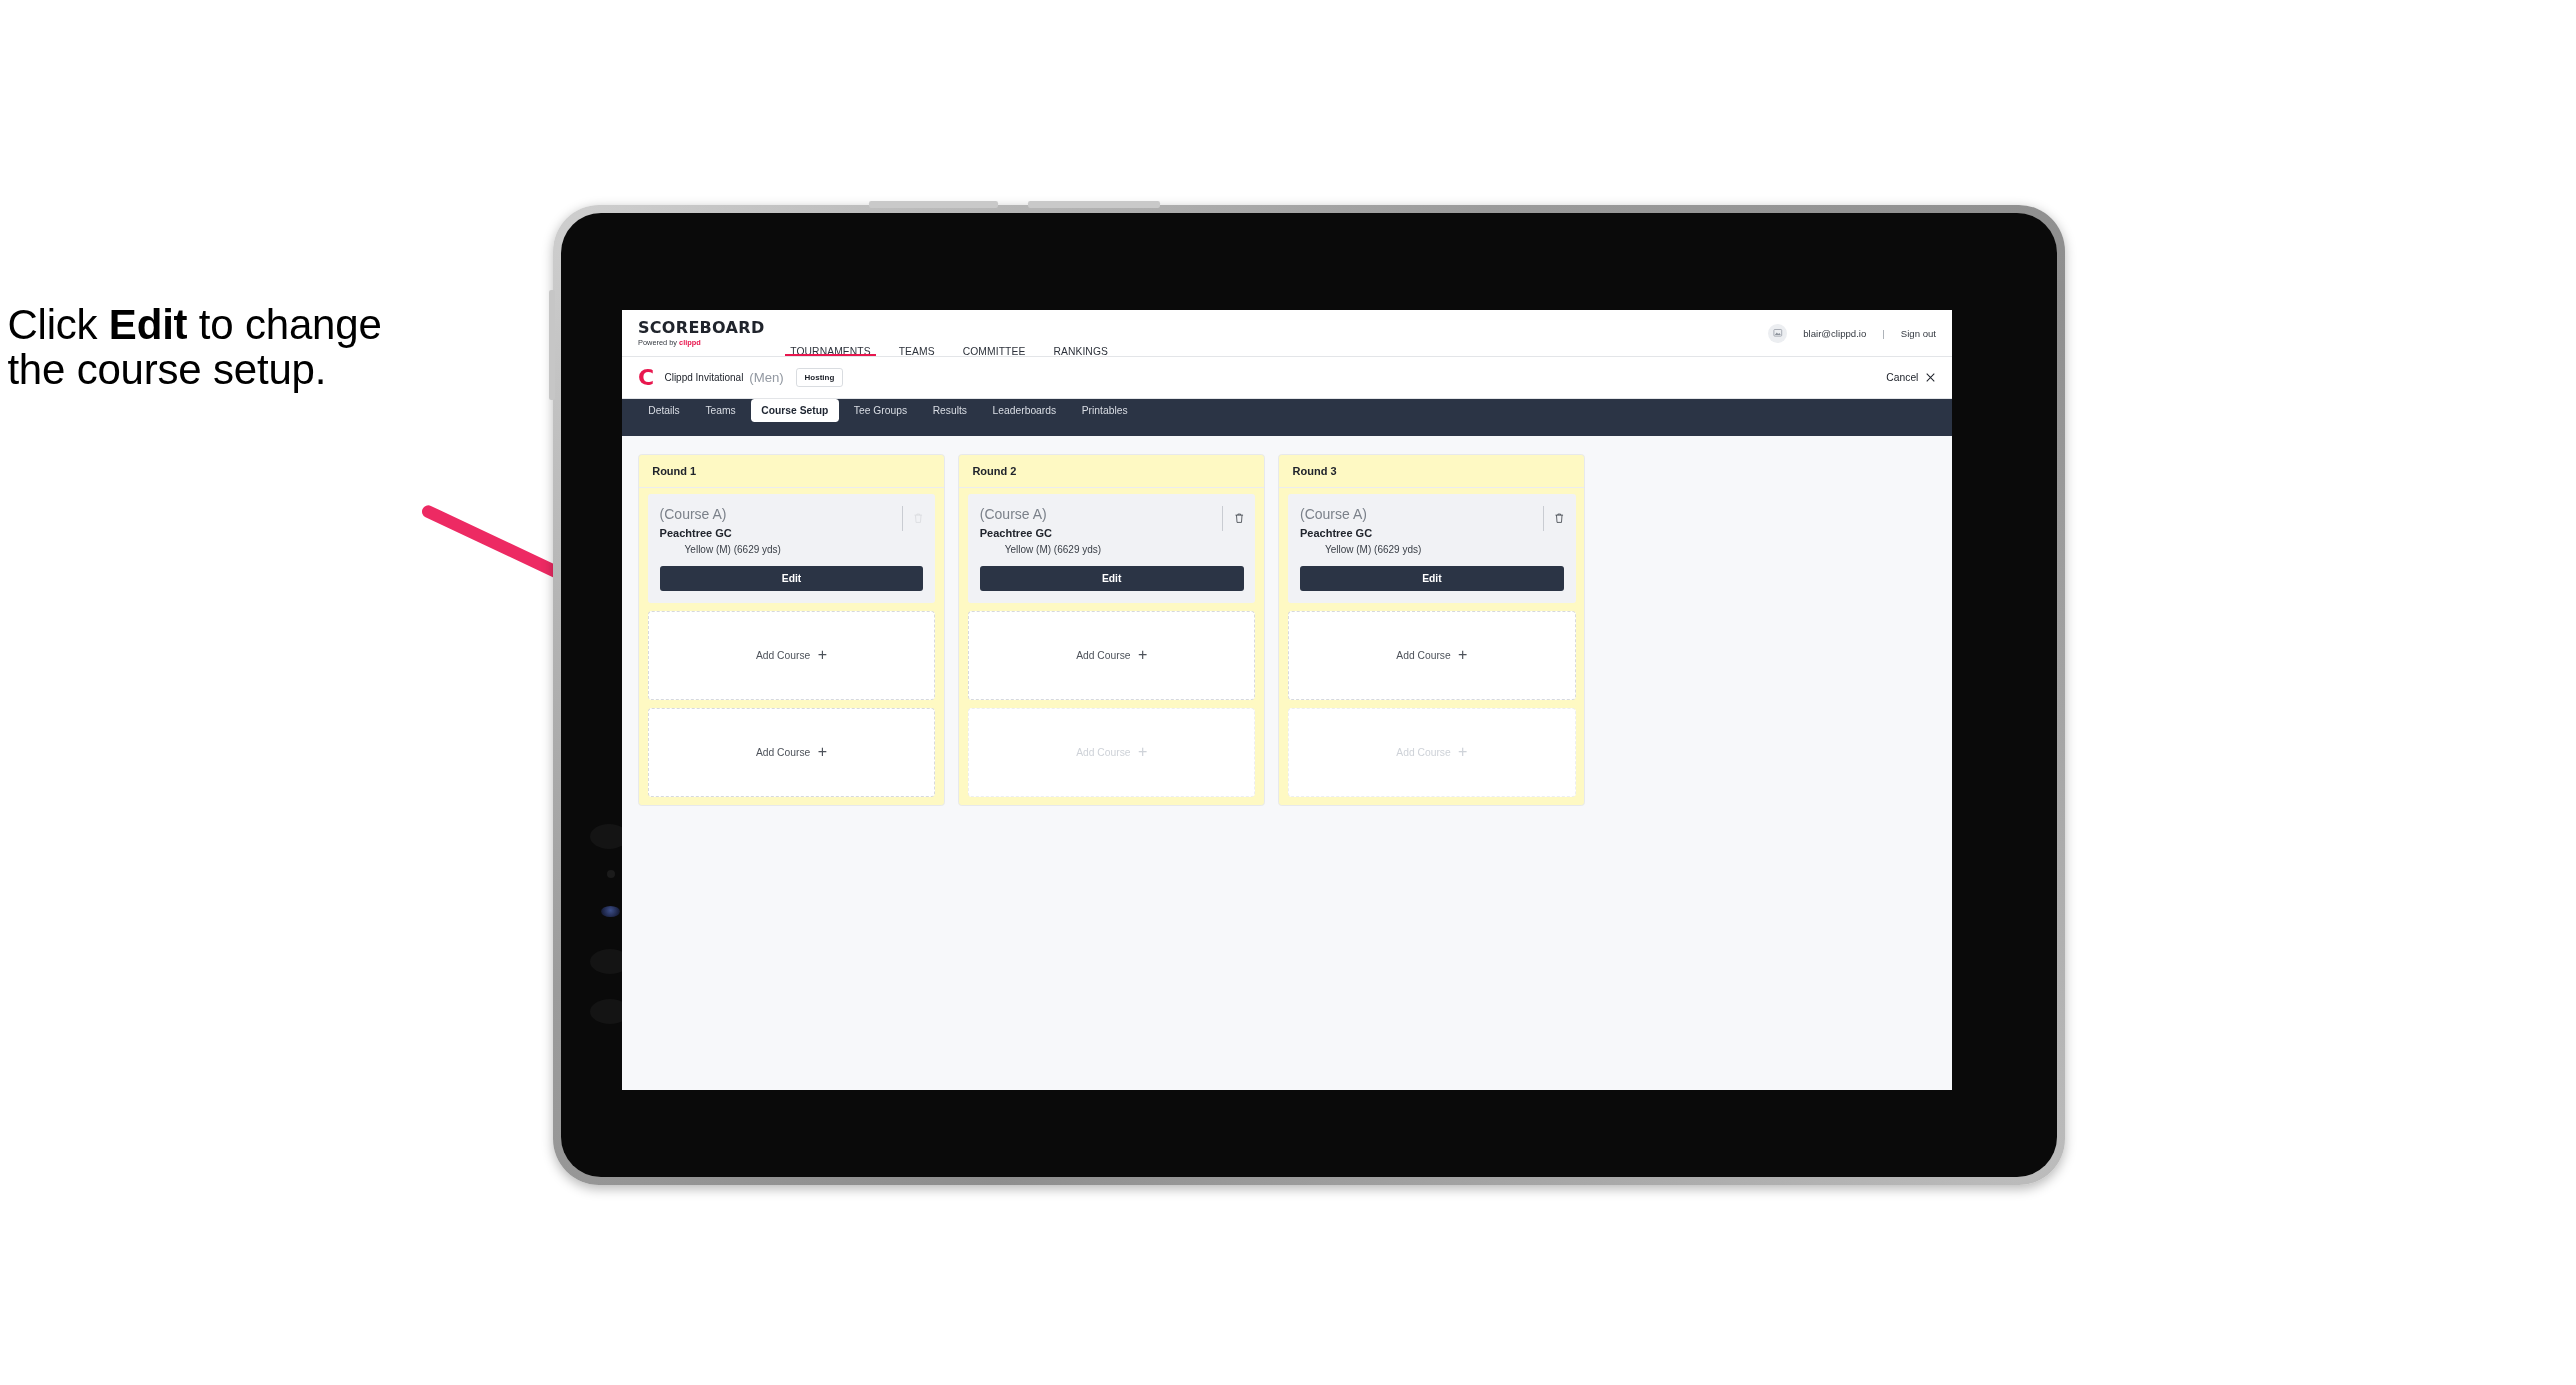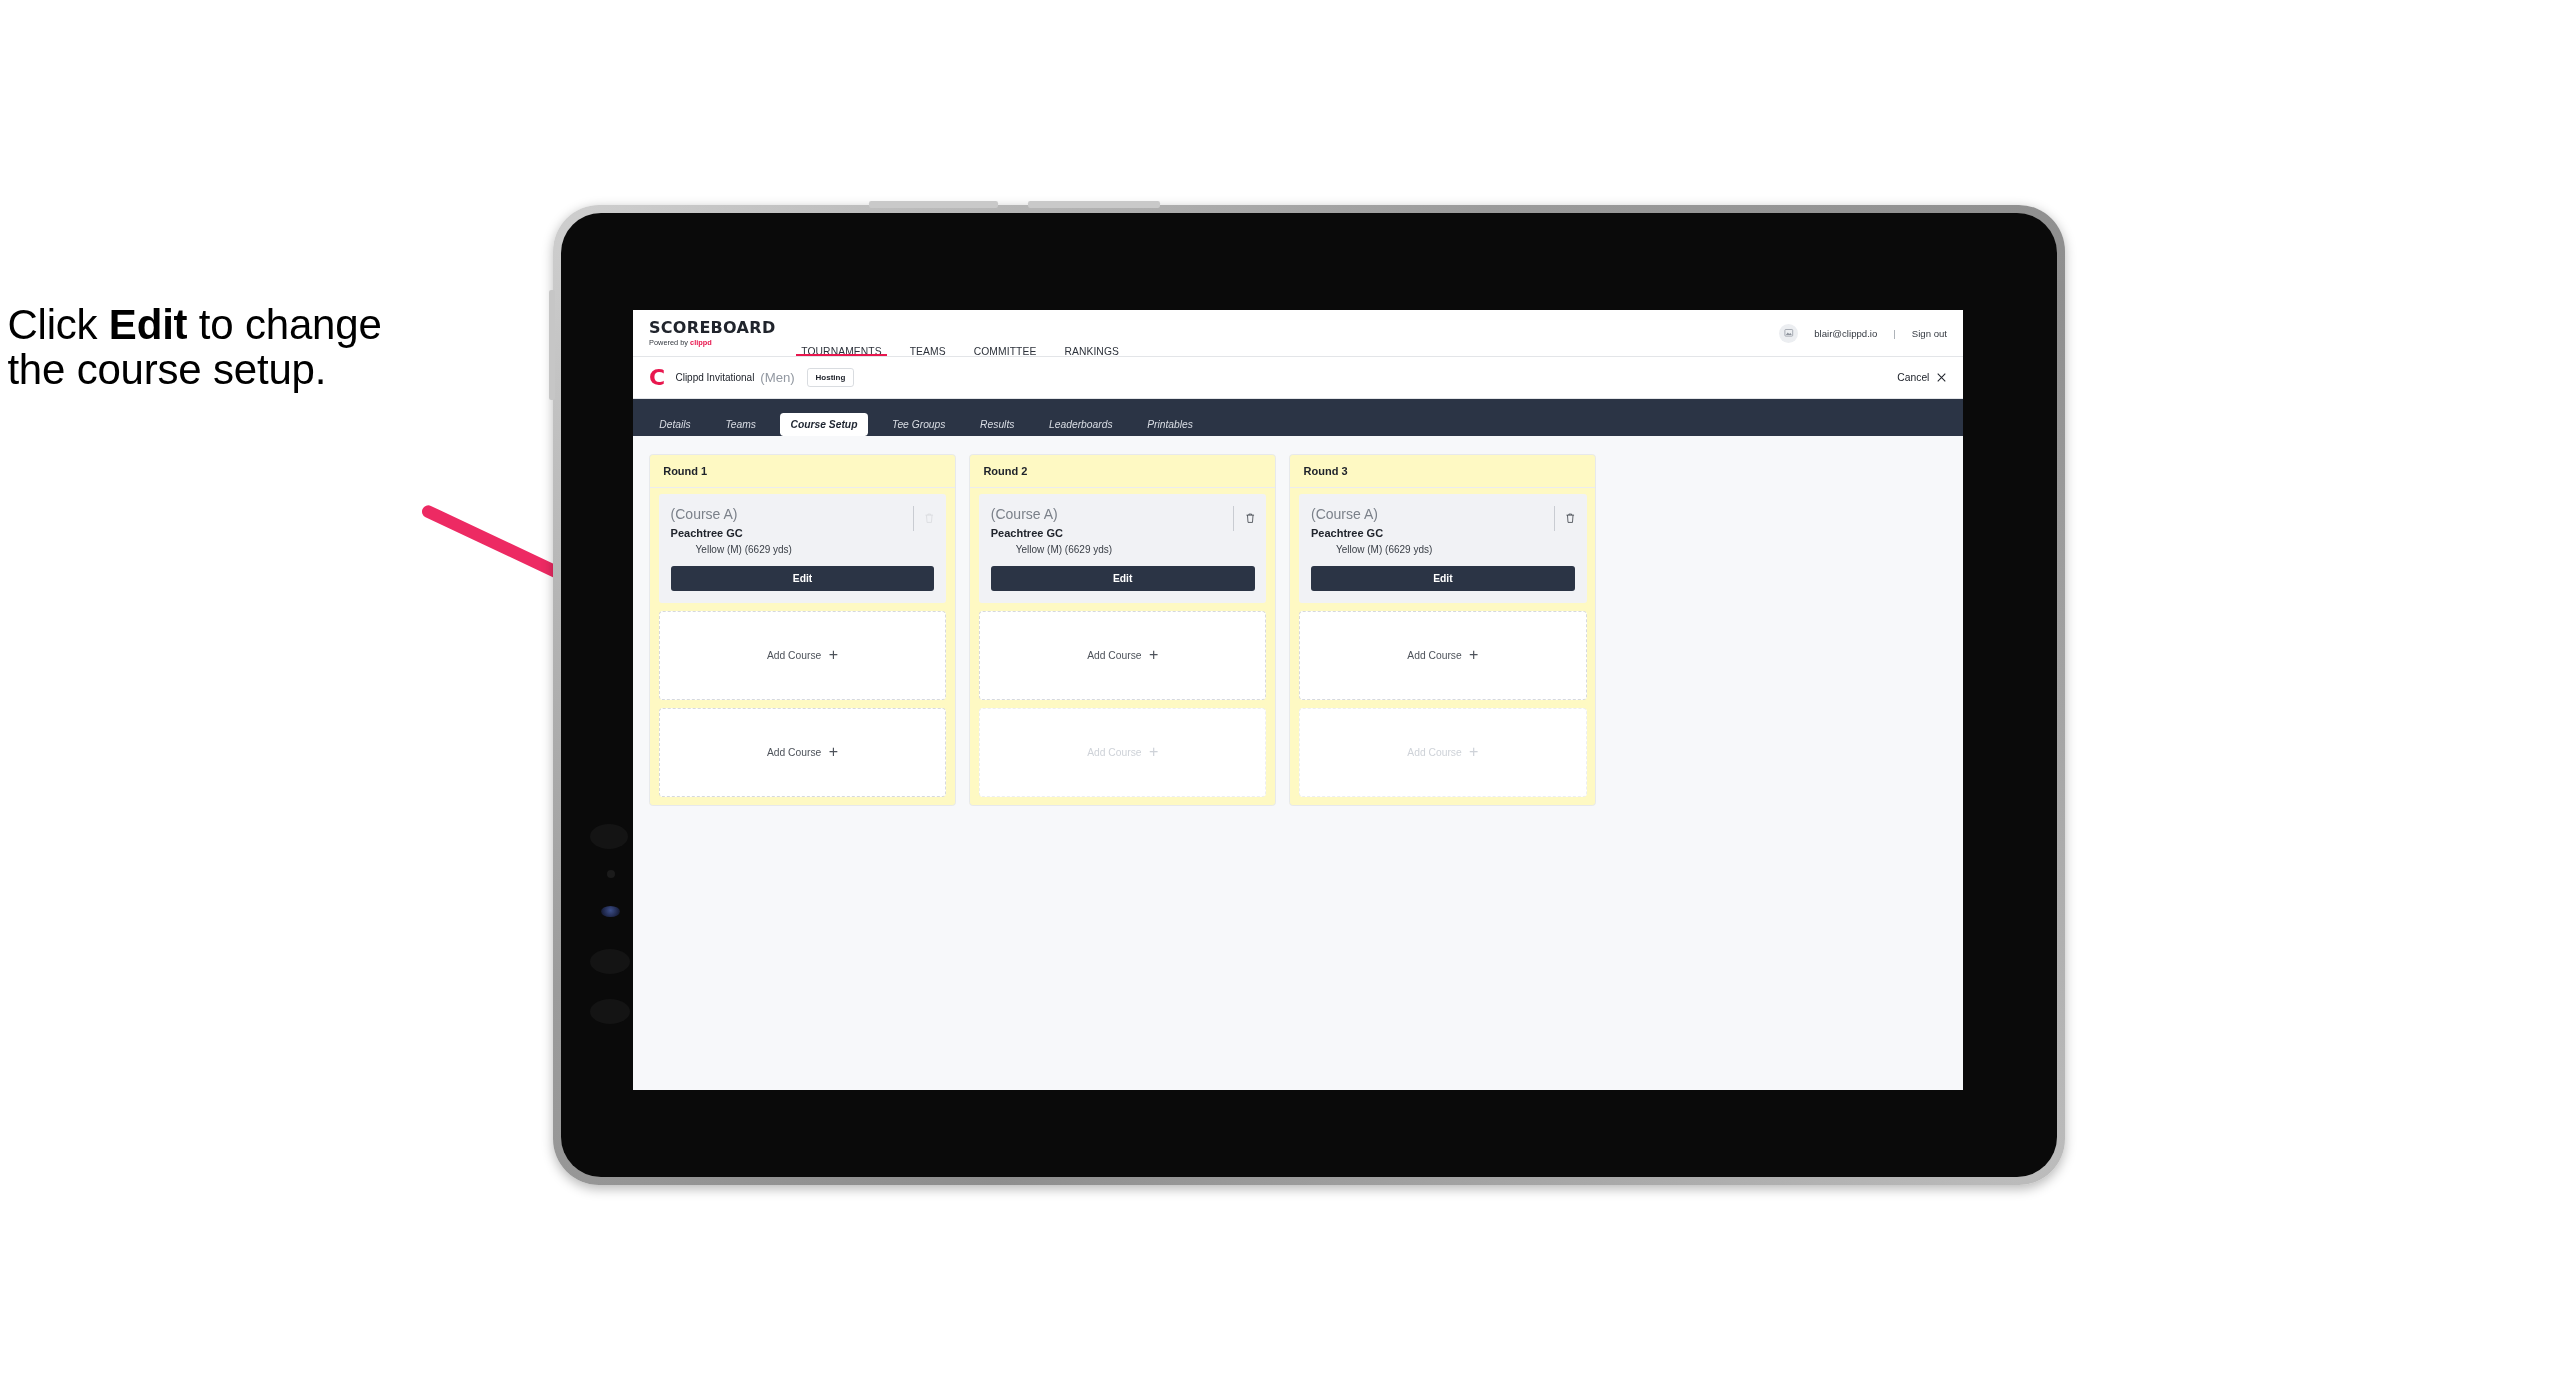--- a/index.html
+++ b/index.html
@@ -82,21 +82,21 @@
   .lens-a { left: 29px; top: 611px; width: 38px; height: 25px; }
   .lens-b { left: 46px; top: 657px; width: 8px; height: 8px; background:#1b1b1b;}
   .lens-c { left: 40px; top: 693px; width: 19px; height: 11px;
             background: radial-gradient(circle at 50% 40%, #3d4f8a 0%, #1a2140 70%, #101010 100%); }
   .lens-d { left: 29px; top: 736px; width: 40px; height: 25px; }
   .lens-e { left: 29px; top: 786px; width: 40px; height: 25px; }
 
   
   #app-viewport {
     position: absolute;
-    left: 72px;
+    left: 61px;
     top: 97px;
     width: 1330px;
     height: 780px;
     background: #f7f8fa;
     overflow: hidden;
   }
 
   
   .app-topbar {
     height: 46px;
@@ -217,24 +217,23 @@
     font-size: 10.3px;
     color: #20242c;
     cursor: pointer;
   }
 
   
   .app-tabbar {
     height: 37px;
     background: #2b3445;
     display: flex;
-    align-items: flex-end;
+    align-items: flex-start;
     padding: 0 16px;
-    gap: 14px;
-    font-style: italic;
+    gap: 5px;
   }
   .tab-item {
     font-size: 10.3px;
     color: #d9dde4;
     padding: 5.9px 10.3px;
     border-radius: 3.7px;
     cursor: pointer;
     white-space: nowrap;
   }
   .tab-item.active {

